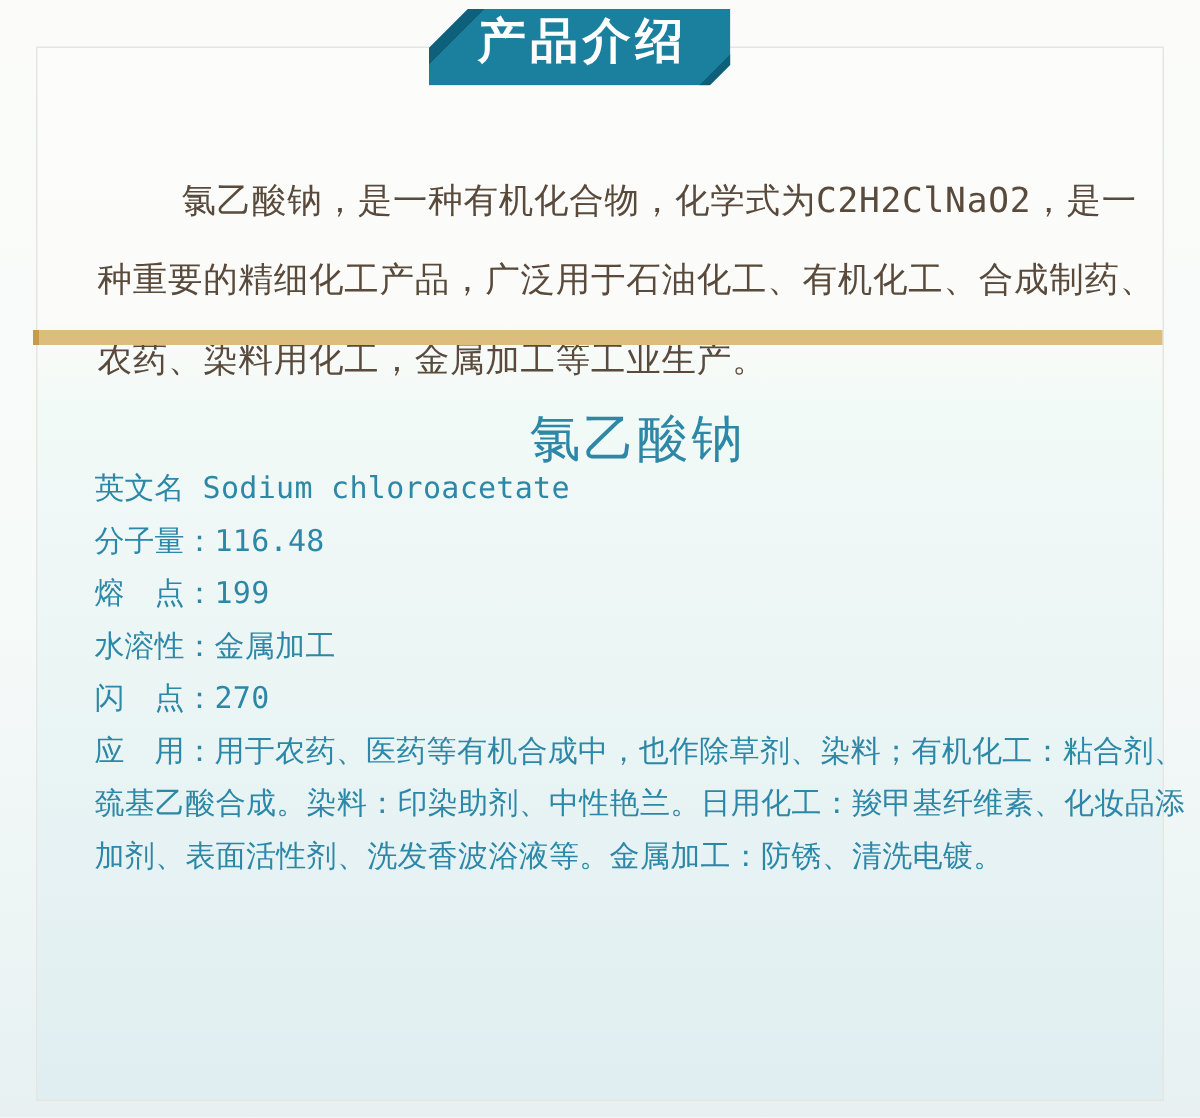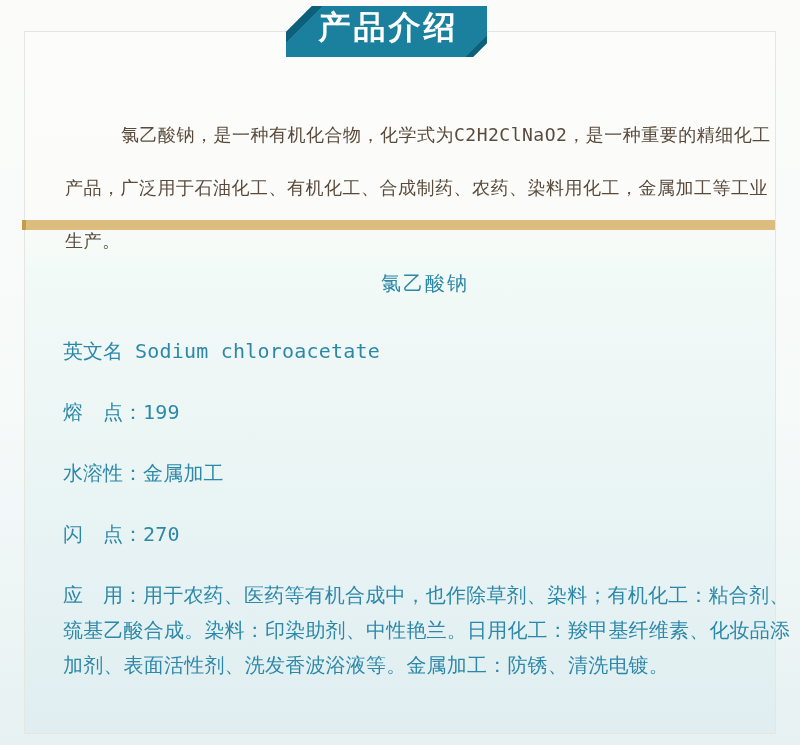--- a/index.html
+++ b/index.html
@@ -41,21 +41,21 @@
     letter-spacing: 3px;
     padding-left: 4px;
   }
 
   
   .intro {
     position: absolute;
     left: 40px; top: 76px;
     width: 716px;
     color: #594a3c;
-    font-size: 18px;
+    font-size: 23px;
     line-height: 53px;
     text-indent: 56px;
     letter-spacing: 0.5px;
   }
 
   
   .gold-divider {
     position: absolute;
     left: 22px; top: 220px;
     width: 753px; height: 10px;
@@ -69,48 +69,49 @@
     background: #c79a4d;
   }
 
   
   .product-title {
     position: absolute;
     left: 24px; top: 238px;
     width: 752px;
     text-align: center;
     color: #2d88a8;
-    font-size: 20px;
+    font-size: 34px;
     letter-spacing: 2px;
   }
 
   
   .props {
     position: absolute;
     left: 38px; top: 276px;
     width: 736px;
     color: #2d88a8;
     font-size: 20px;
     line-height: 35px;
   }
-  .prop-row { min-height: 35px; margin-top: 26px; }
+  .prop-row { min-height: 35px; }
   .prop-sep { white-space: pre; }
   .prop-value { letter-spacing: 0.2px; }
 </style>
 </head>
 <body>
 
 <div class="content-panel">
 
   <div class="intro">氯乙酸钠，是一种有机化合物，化学式为C2H2ClNaO2，是一种重要的精细化工产品，广泛用于石油化工、有机化工、合成制药、农药、染料用化工，金属加工等工业生产。</div>
 
   <div class="product-title">氯乙酸钠</div>
 
   <div class="props">
     <div class="prop-row"><span class="prop-label">英文名</span><span class="prop-sep"> </span><span class="prop-value">Sodium chloroacetate</span></div>
+    <div class="prop-row"><span class="prop-label">分子量</span><span class="prop-sep">：</span><span class="prop-value">116.48</span></div>
     <div class="prop-row"><span class="prop-label">熔　点</span><span class="prop-sep">：</span><span class="prop-value">199</span></div>
     <div class="prop-row"><span class="prop-label">水溶性</span><span class="prop-sep">：</span><span class="prop-value">金属加工</span></div>
     <div class="prop-row"><span class="prop-label">闪　点</span><span class="prop-sep">：</span><span class="prop-value">270</span></div>
     <div class="prop-row"><span class="prop-label">应　用</span><span class="prop-sep">：</span><span class="prop-value">用于农药、医药等有机合成中，也作除草剂、染料；有机化工：粘合剂、巯基乙酸合成。染料：印染助剂、中性艳兰。日用化工：羧甲基纤维素、化妆品添加剂、表面活性剂、洗发香波浴液等。金属加工：防锈、清洗电镀。</span></div>
   </div>
 
 </div>
 
 <div class="gold-divider"></div>
 

